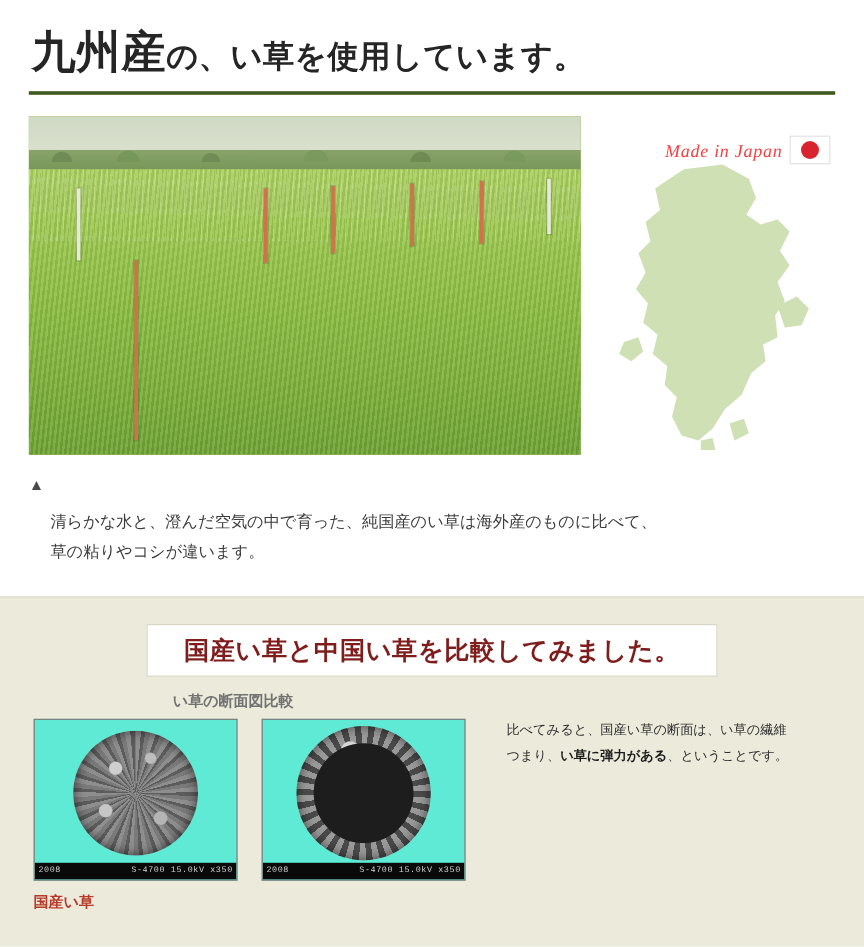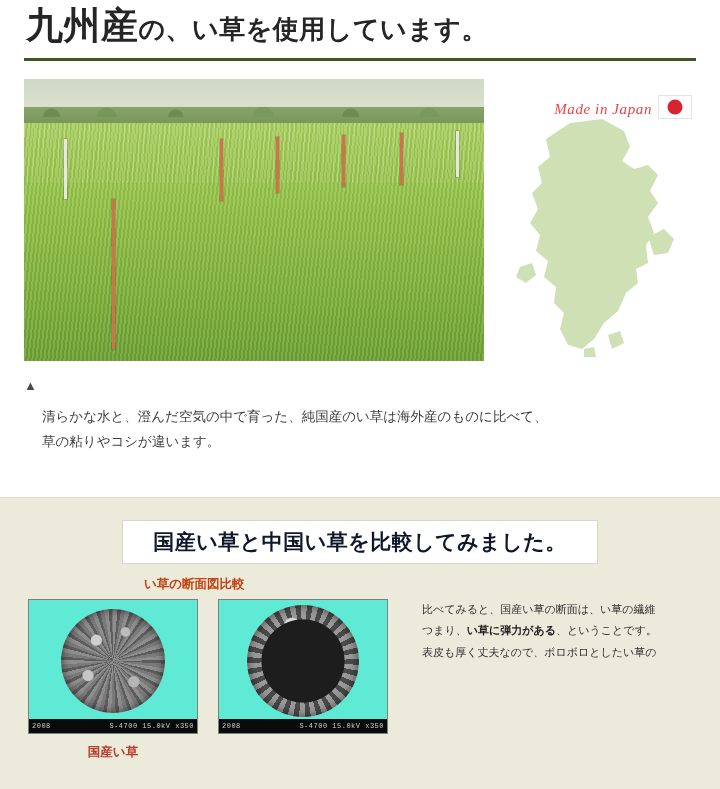--- a/index.html
+++ b/index.html
@@ -9,21 +9,21 @@
     height: 789px;
     background: #ffffff;
     font-family: "Liberation Sans", sans-serif;
     color: #333333;
     overflow: hidden;
     position: relative;
   }
 
   
   .headline {
-    padding: 4px 0 0 26px;
+    padding: 22px 0 0 26px;
     font-size: 30px;
     line-height: 1.2;
     color: #252525;
     font-weight: bold;
     letter-spacing: 0.5px;
     white-space: nowrap;
   }
   .headline .big {
     font-size: 37px;
     font-weight: bold;
@@ -183,28 +183,28 @@
   .compare-title-wrap {
     text-align: center;
   }
   .compare-title {
     display: inline-block;
     background: #ffffff;
     border: 1px solid #d9d6c4;
     padding: 7px 30px;
     font-size: 21px;
     font-weight: bold;
-    color: #0f172a;
+    color: #7f1d1d;
     letter-spacing: .5px;
   }
   .section-label {
     margin: 12px 0 6px 0;
     padding-left: 120px;
     font-size: 12.5px;
-    color: #c2410c;
+    color: #737373;
     font-weight: bold;
   }
 
   .compare-body {
     display: flex;
     gap: 0;
     padding-left: 4px;
   }
   .micro-col { width: 190px; }
   .micro {
@@ -250,21 +250,21 @@
     display: flex;
     align-items: center;
     justify-content: space-between;
     padding: 0 3px;
     white-space: nowrap;
     overflow: hidden;
   }
   .micro-cap {
     margin-top: 10px;
     width: 170px;
-    text-align: center;
+    text-align: left;
     font-size: 12.5px;
     font-weight: bold;
     color: #b63b2a;
   }
 
   .compare-text {
     flex: 1;
     padding-left: 14px;
     font-size: 11px;
     line-height: 1.95;
@@ -355,17 +355,16 @@
             <span>S-4700 15.0kV x350</span>
           </div>
         </div>
       </div>
 
       <div class="compare-text">
         <div>比べてみると、国産い草の断面は、い草の繊維</div>
         <div class="nowrap">
           <span>つまり、</span><b>い草に弾力がある</b><span>、ということです。</span>
         </div>
-        <div>表皮も厚く丈夫なので、ボロボロとしたい草の</div>
       </div>
     </div>
   </div>
 </div>
 
 </body></html>

